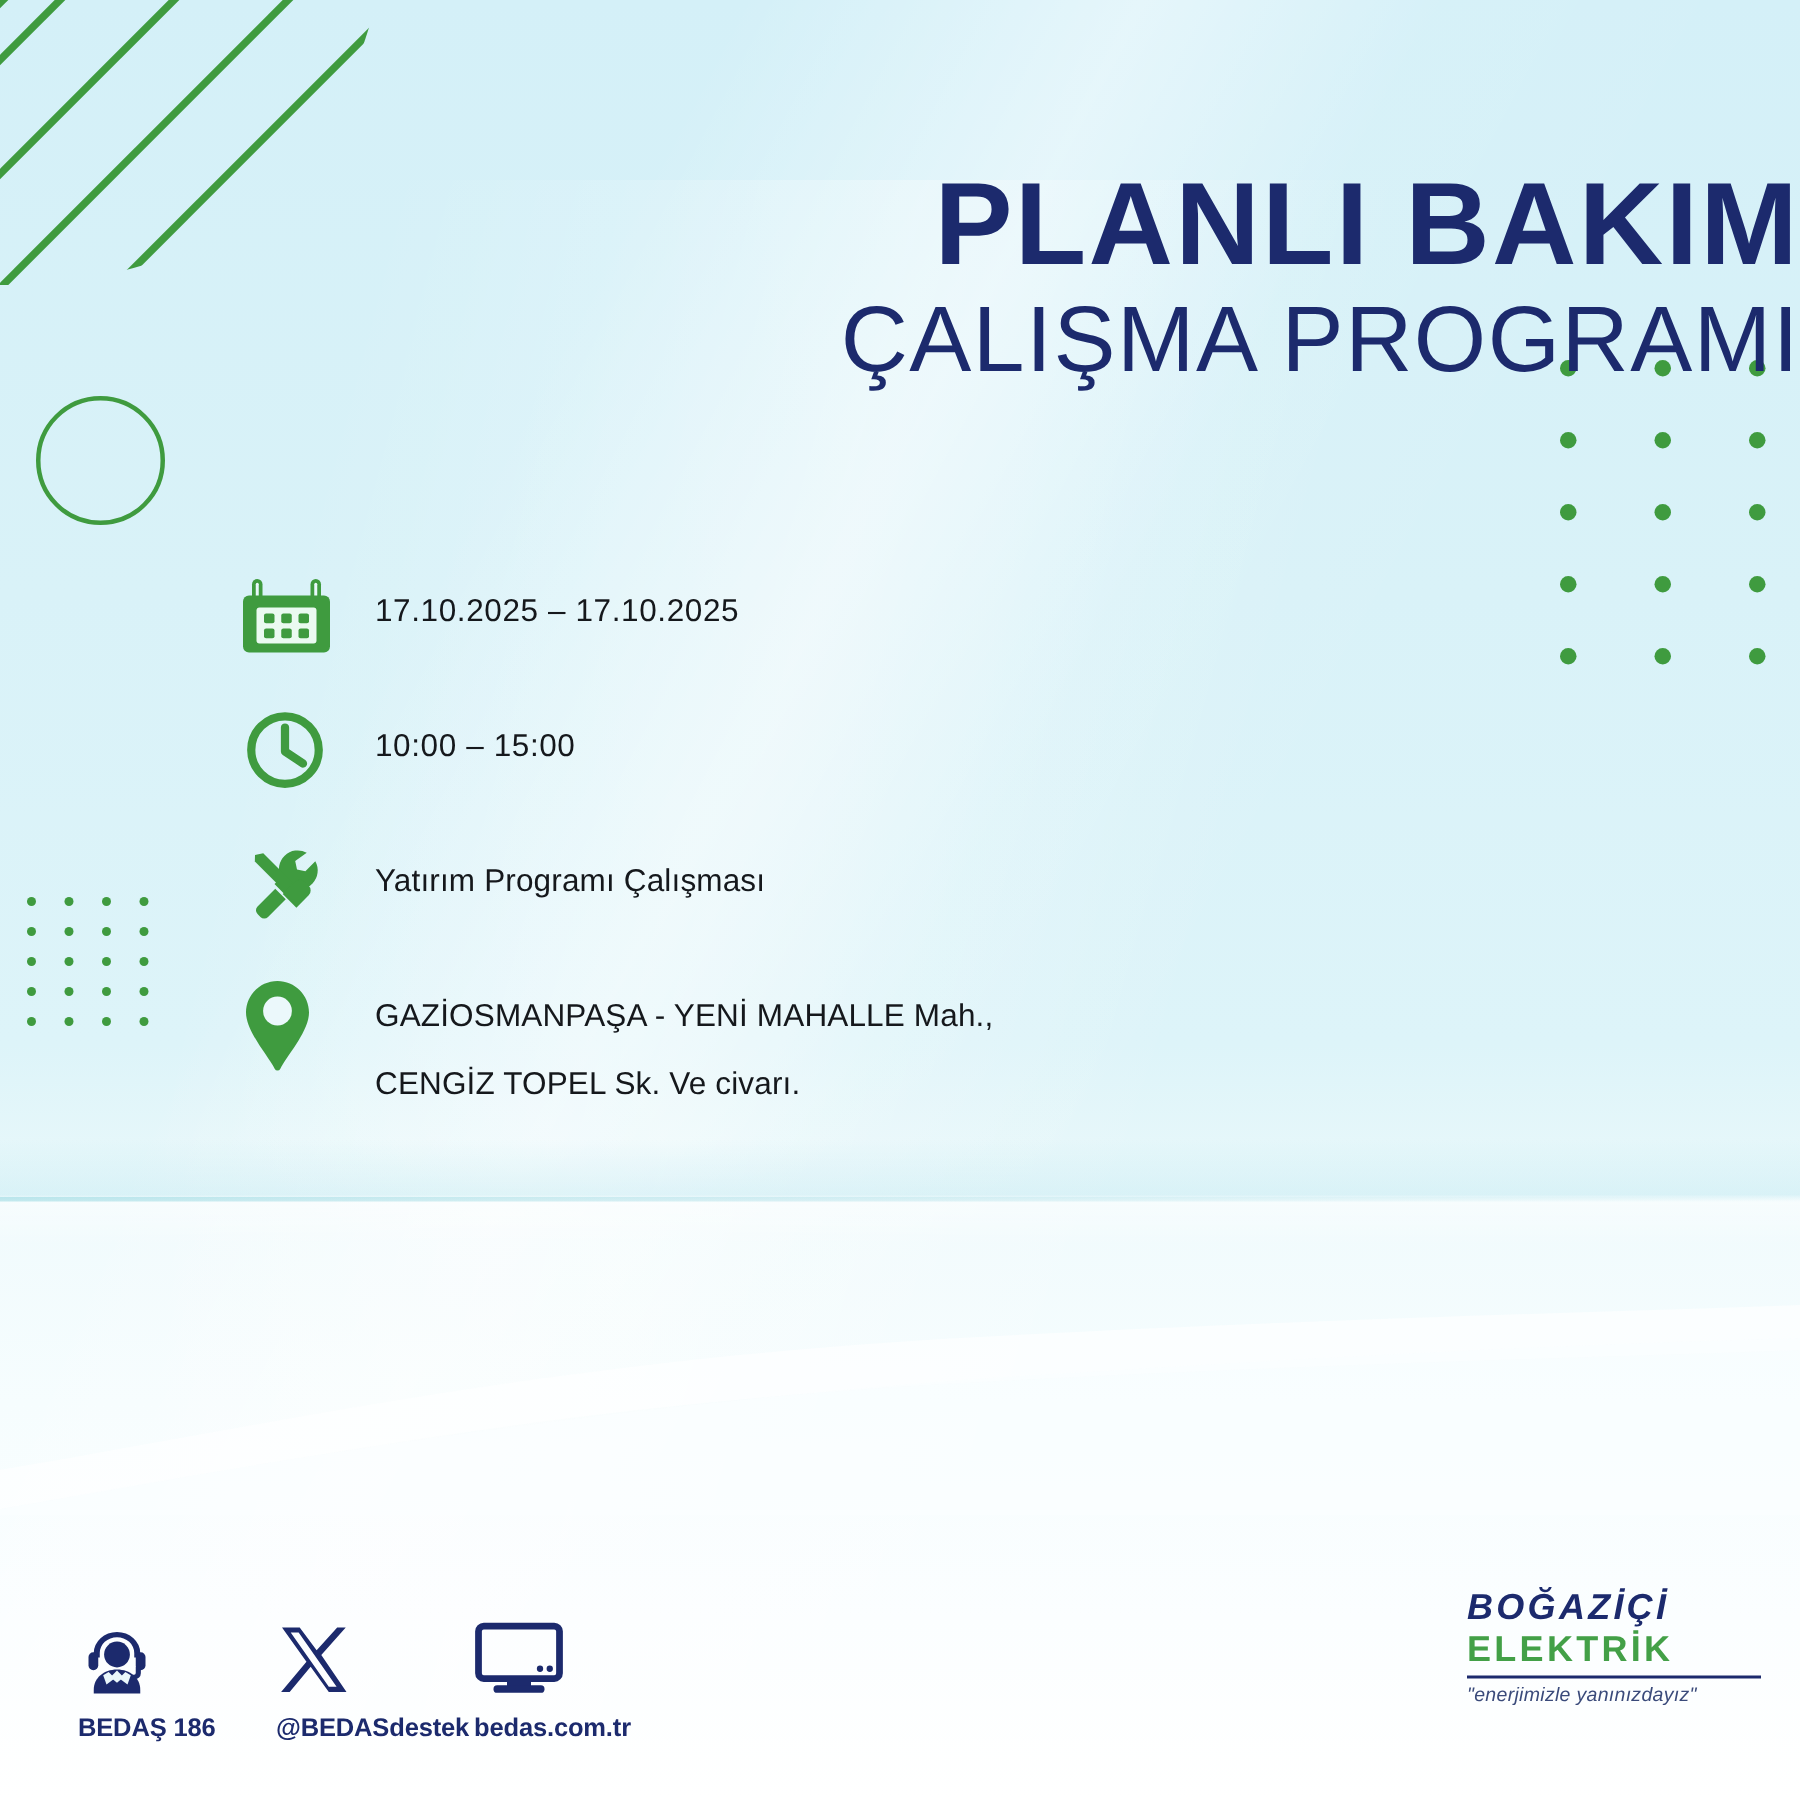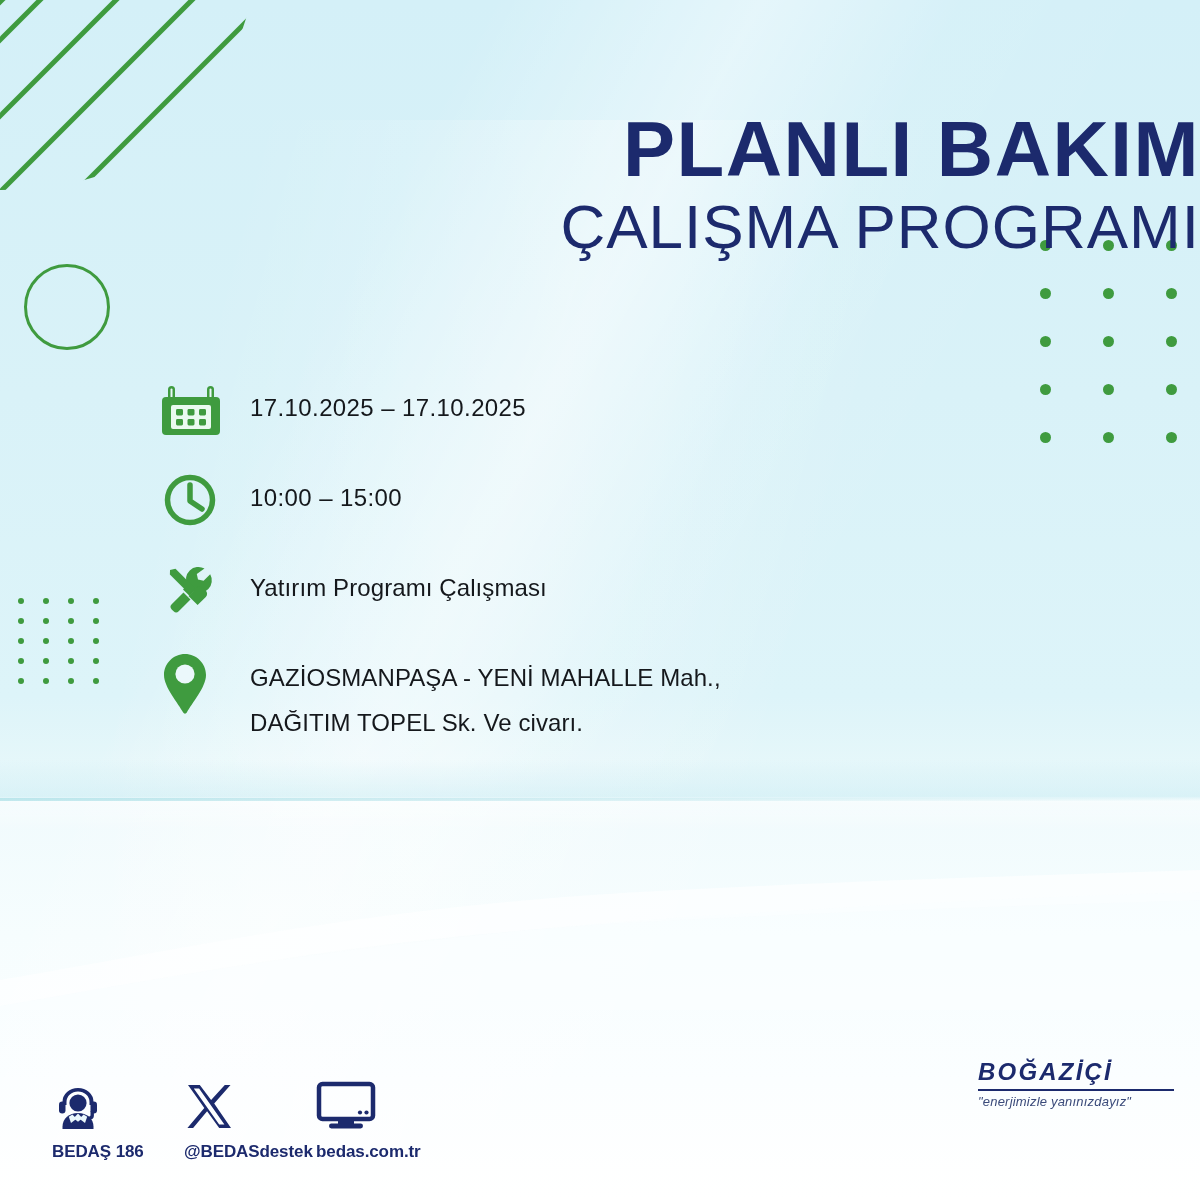--- a/index.html
+++ b/index.html
@@ -173,21 +173,21 @@
     flex: 0 0 64px;
     width: 64px;
     height: 64px;
     display: flex;
     align-items: center;
     justify-content: flex-start;
   }
   .info-text {
     padding-left: 24px;
     padding-top: 7px;
-    font-size: 24px;
+    font-size: 21px;
     line-height: 45px;
     color: #15181c;
     letter-spacing: 0.1px;
   }
   #row-date .info-text,
   #row-time .info-text { letter-spacing: 0.4px; }
   #row-location { margin-top: 2px; }
   #row-location .info-icon { padding-top: 4px; }
   #row-location .info-text { max-width: 830px; }
 
@@ -392,21 +392,21 @@
       <div class="info-text">Yatırım Programı Çalışması</div>
     </div>
 
     <div class="info-row" id="row-location">
       <div class="info-icon">
         <svg width="46" height="62" viewBox="0 0 46 62">
           <path d="M23 1 C11.4 1 2 10.4 2 22 C2 34.5 16.5 50.5 21.2 59.6 a2 2 0 0 0 3.6 0 C29.5 50.5 44 34.5 44 22 C44 10.4 34.6 1 23 1 Z" fill="#3f9b3f"></path>
           <circle cx="23" cy="21" r="9.6" fill="#ebf8fb"></circle>
         </svg>
       </div>
-      <div class="info-text"><span>GAZİOSMANPAŞA - YENİ MAHALLE Mah.,</span><br><span>DAĞITIM TOPEL Sk. Ve civarı.</span></div>
+      <div class="info-text"><span>GAZİOSMANPAŞA - YENİ MAHALLE Mah.,</span><br><span>CENGİZ TOPEL Sk. Ve civarı.</span></div>
     </div>
 
   </div>
 
   <div class="contacts">
 
     <div class="contact" id="contact-phone">
       <div class="c-ico">
         <svg width="52" height="52" viewBox="0 0 52 52">
           <g fill="#1c2a6d">
@@ -447,17 +447,18 @@
           <circle cx="50.5" cy="32.5" r="2.1" fill="#1c2a6d"></circle>
         </svg>
       </div>
       <div class="c-lab">bedas.com.tr</div>
     </div>
 
   </div>
 
   <div class="brand">
     <div class="brand-l1">BOĞAZİÇİ</div>
+    <div class="brand-l2">ELEKTRİK</div>
     <div class="brand-rule"></div>
     <div class="brand-tag">"enerjimizle yanınızdayız"</div>
   </div>
 
 </div>
 
 </body></html>

